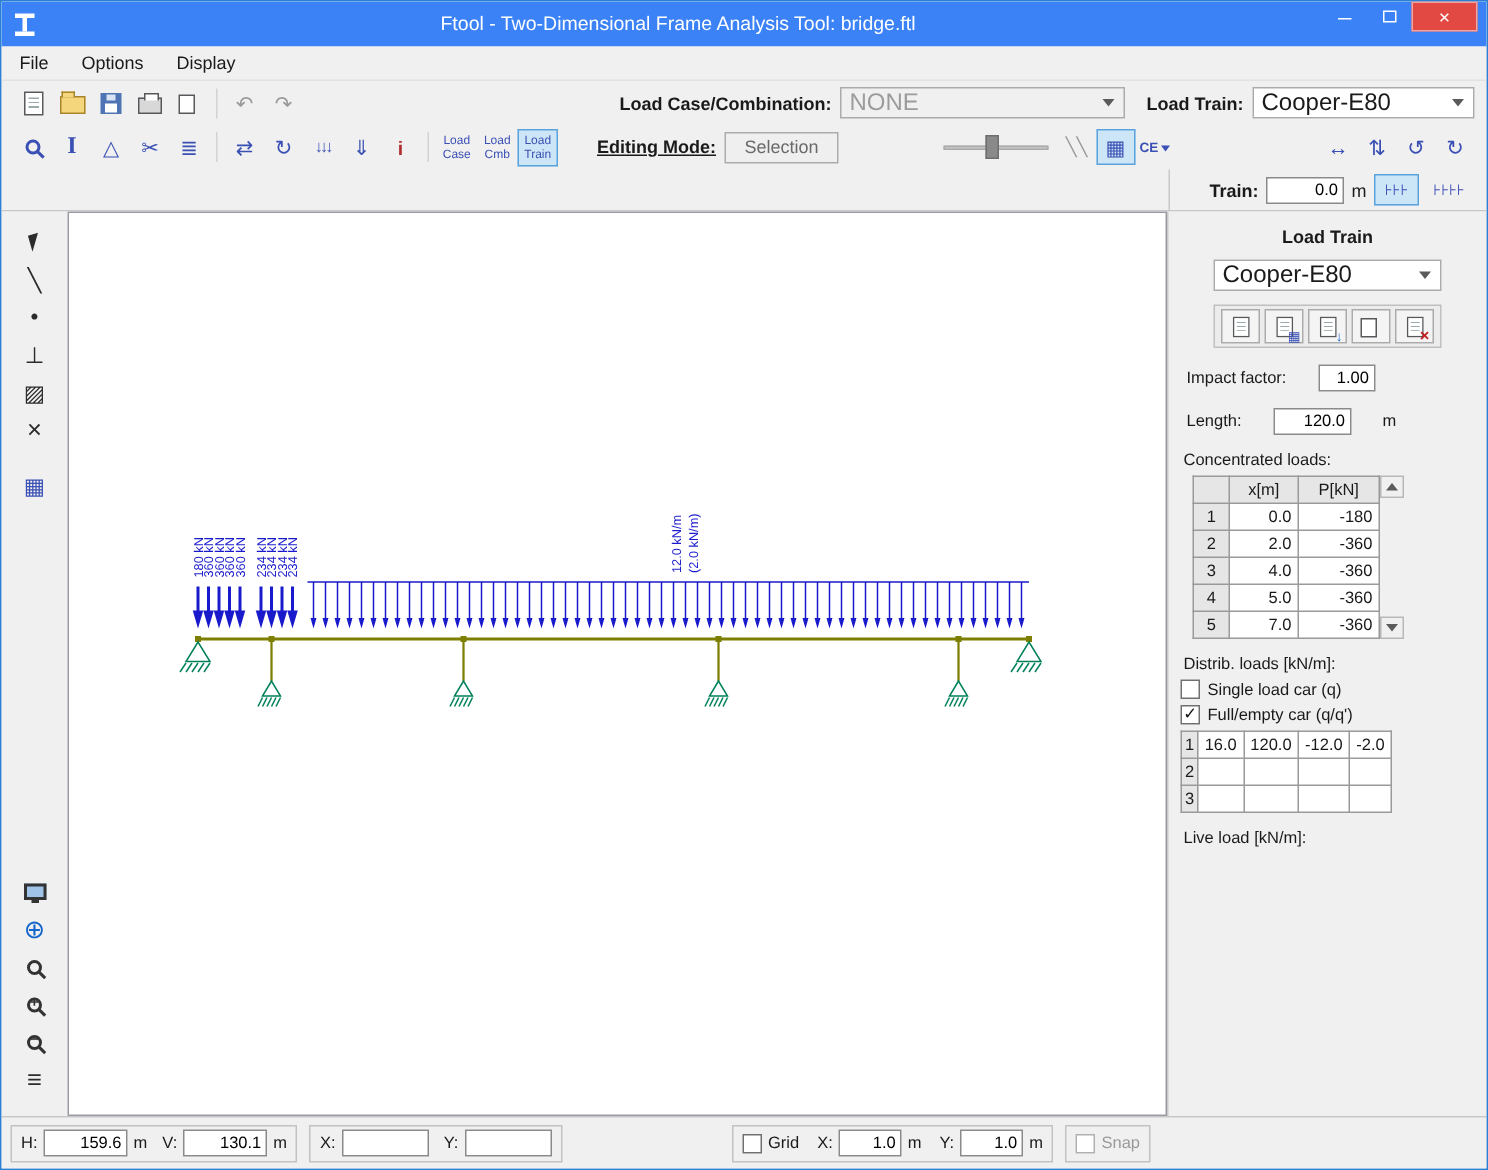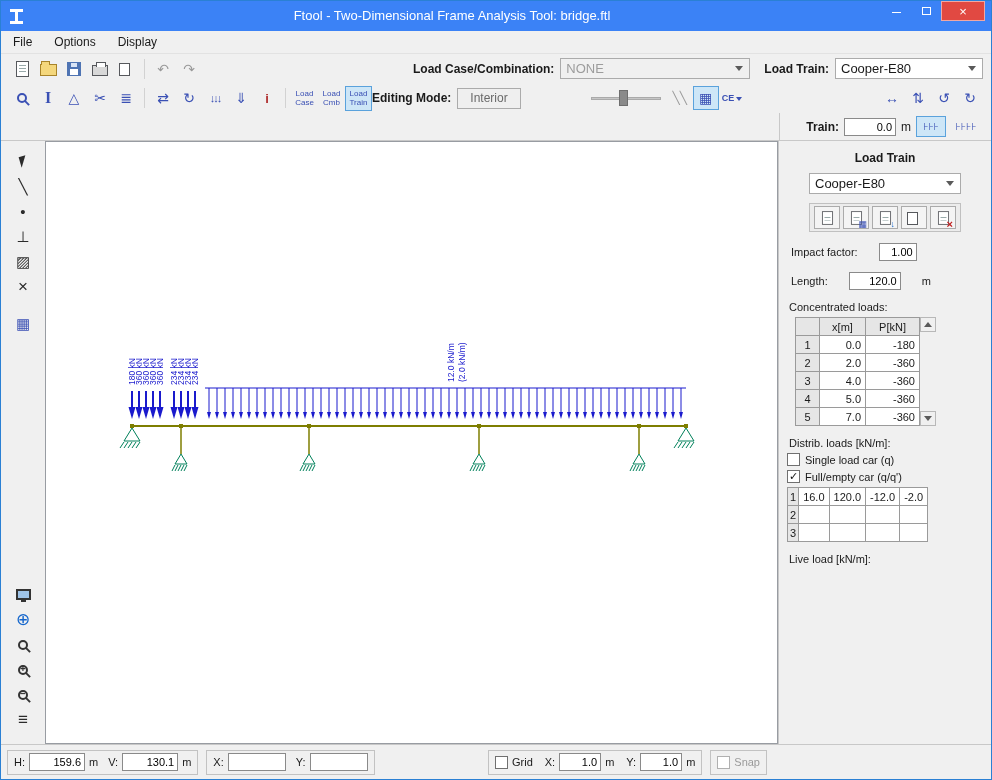--- a/index.html
+++ b/index.html
@@ -56,21 +56,21 @@
   .mag .pm { position:absolute; top:-4px; left:0; width:6px; text-align:center; font-size:10px; font-weight:bold; color:#333; }
   .ic-monitor { width: 15px; height: 11px; border: 2px solid #333; background:#9fc4e8; position: relative; }
   .ic-monitor::after { content:''; position:absolute; left:3px; right:3px; bottom:-4px; height:2px; background:#333; }
   .cursor-arrow { width:0; height:0; border-top: 11px solid #2b2b2b; border-right: 7px solid transparent; transform: rotate(-16deg); }
   
   .slider { position: relative; width: 70px; height: 20px; margin: 0 6px; }
   .slider .track { position:absolute; top: 9px; left:0; right:0; height:3px; background:#c6c6c6; border:1px solid #aaa; }
   .slider .thumb { position:absolute; top: 2px; left: 28px; width: 9px; height: 16px; background:#8a8a8a; border:1px solid #6e6e6e; }
   
   .combo { height: 21px; background: #fff; border: 1px solid #ababab; display: flex; align-items: center;
-    font-size: 13px; padding-left: 5px; position: relative; }
+    font-size: 16px; padding-left: 5px; position: relative; }
   .combo .arrow { margin-left: auto; margin-right: 6px; width:0; height:0;
     border-left:4px solid transparent; border-right:4px solid transparent; border-top:5px solid #5a5a5a; }
   .combo.disabled { background:#f0f0f0; color:#9c9c9c; }
   
   .tinybtn { width: 27px; height: 25px; display:flex; flex-direction:column; align-items:center; justify-content:center;
     font-size: 8px; line-height: 9px; color:#3a50b4; border:1px solid transparent; background:transparent; font-family: inherit; }
   .tinybtn.active { background:#cde6f7; border:1px solid #5aa2dc; }
   .pushbtn { height: 21px; padding: 0 12px; background: #efefef; border: 1px solid #ababab; color:#6a6a6a; font-size: 12px; font-family: inherit; }
   
   .steprow { height: 28px; display: flex; align-items: center; justify-content: flex-end;
@@ -214,22 +214,22 @@
     <span>Case</span>
   </button>
   <button class="tinybtn">
     <span>Load</span>
     <span>Cmb</span>
   </button>
   <button class="tinybtn active">
     <span>Load</span>
     <span>Train</span>
   </button>
-  <span class="boldlbl" style="">Editing Mode:</span>
-  <button class="pushbtn" style="margin-left:6px;">Interior</button>
+  <span class="boldlbl" style="margin-left:26px;text-decoration:underline;">Editing Mode:</span>
+  <button class="pushbtn" style="margin-left:6px;">Selection</button>
   <div class="slider" style="margin-left:70px;">
     <div class="track"></div>
     <div class="thumb"></div>
   </div>
   <button class="tbtn">
       <span class="gray g12">╲╲</span>
     </button>
   <button class="tbtn active">
       <span class="blue g14">▦</span>
     </button>

